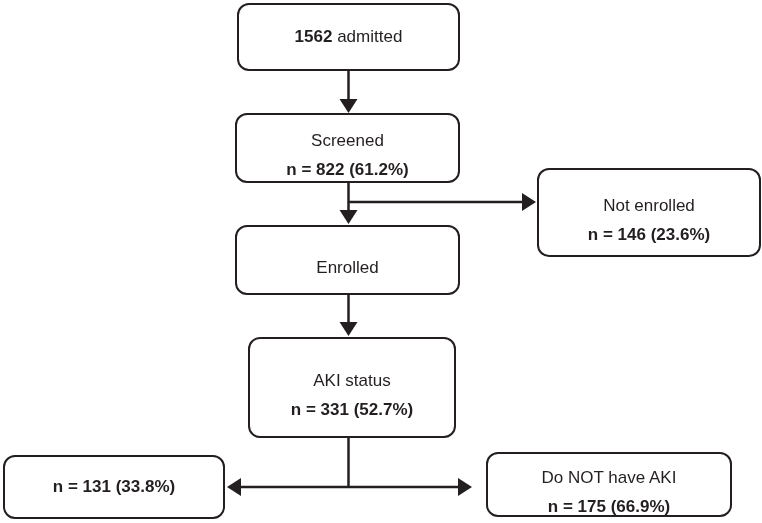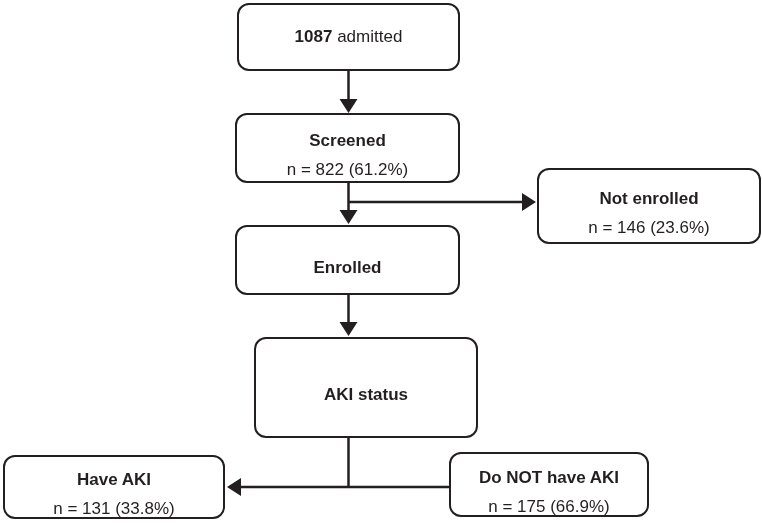--- a/index.html
+++ b/index.html
@@ -24,22 +24,22 @@
     box-sizing:border-box;
     background:var(--box-bg);
     border:2.5px solid var(--line);
     border-radius:12px;
     display:flex;flex-direction:column;
     align-items:center;justify-content:center;
     text-align:center;
     font-size:17px;line-height:1.7;
     z-index:2;
   }
-  .node-title{font-weight:bold;margin-top:16px;}
-  .node-stat{font-weight:normal;}
+  .node-title{font-weight:normal;margin-top:16px;}
+  .node-stat{font-weight:bold;}
 </style>
 </head>
 <body>
 
 <div class="canvas">
 
   <svg class="connectors" width="762" height="523" viewBox="0 0 762 523" xmlns="http://www.w3.org/2000/svg">
 
     <g>
       <line x1="348.5" y1="70" x2="348.5" y2="101"></line>
@@ -64,45 +64,45 @@
     <g>
       <path d="M348.5,438 L348.5,487"></path>
       <line x1="240" y1="487" x2="459" y2="487"></line>
       <polygon points="241,478 241,496 227,487"></polygon>
       <polygon points="458,478 458,496 472,487"></polygon>
     </g>
   </svg>
 
   <div class="node" style="left:237px;top:3px;width:223px;height:68px;">
     <div class="node-line">
-      <strong>1087</strong><span> admitted</span>
+      <strong>1562</strong><span> admitted</span>
     </div>
   </div>
 
   <div class="node" style="left:235px;top:113px;width:225px;height:70px;">
     <div class="node-title">Screened</div>
     <div class="node-stat">n = 822 (61.2%)</div>
   </div>
 
-  <div class="node" style="left:537px;top:168px;width:224px;height:76px;">
+  <div class="node" style="left:537px;top:168px;width:224px;height:89px;">
     <div class="node-title">Not enrolled</div>
     <div class="node-stat">n = 146 (23.6%)</div>
   </div>
 
   <div class="node" style="left:235px;top:225px;width:225px;height:70px;">
     <div class="node-title">Enrolled</div>
   </div>
 
-  <div class="node" style="left:254px;top:337px;width:224px;height:101px;">
+  <div class="node" style="left:248px;top:337px;width:208px;height:101px;">
     <div class="node-title">AKI status</div>
+    <div class="node-stat">n = 331 (52.7%)</div>
   </div>
 
   <div class="node" style="left:3px;top:455px;width:222px;height:64px;">
-    <div class="node-title">Have AKI</div>
     <div class="node-stat">n = 131 (33.8%)</div>
   </div>
 
-  <div class="node" style="left:449px;top:452px;width:200px;height:65px;">
+  <div class="node" style="left:486px;top:452px;width:246px;height:65px;">
     <div class="node-title">Do NOT have AKI</div>
     <div class="node-stat">n = 175 (66.9%)</div>
   </div>
 
 </div>
 
 </body></html>

